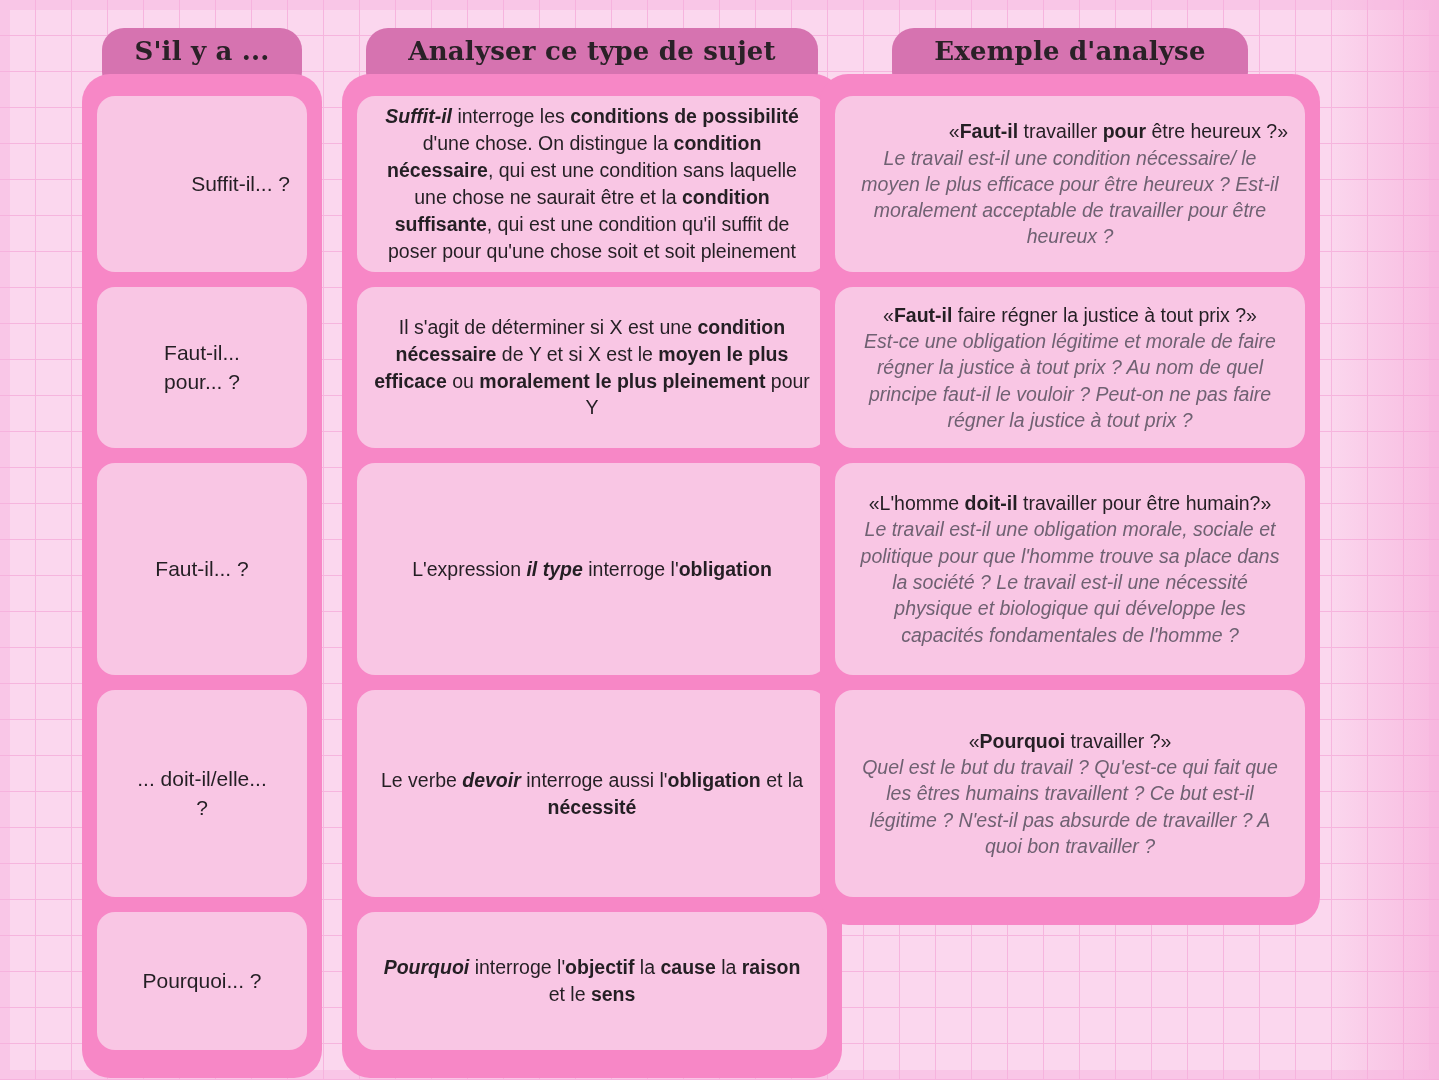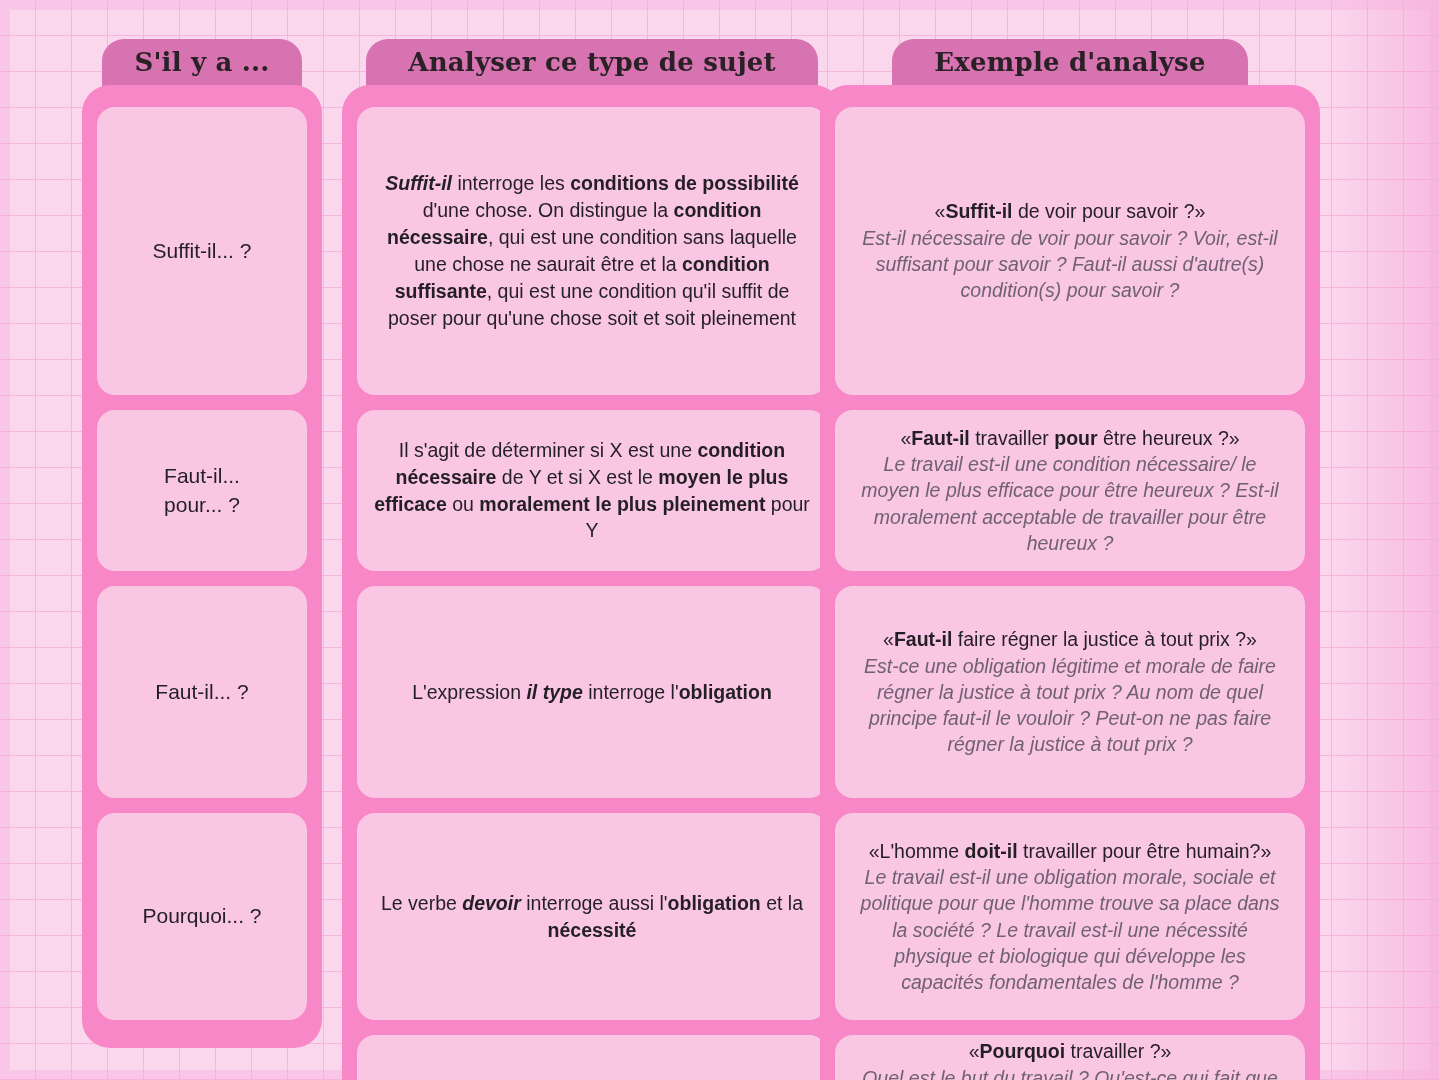--- a/index.html
+++ b/index.html
@@ -26,21 +26,21 @@
     box-shadow: inset 0 0 0 10px rgba(247,177,221,0.45);
   }
   .column{position:absolute;top:28px;}
   #col-condition{left:82px;width:240px;}
   #col-analysis{left:342px;width:500px;}
   #col-example{left:820px;width:500px;}
 
   .tab{
     position:relative;z-index:0;
     width:max-content;max-width:96%;
-    margin:11px auto -20px auto;
+    margin:0 auto -20px auto;
     background:var(--tab);
     border-radius:22px;
     padding:8px 42px 28px 42px;
     text-align:center;
     font-family:"DejaVu Serif", serif;
     font-weight:700;
     font-size:26px;
     letter-spacing:0.2px;
     color:#2a2127;
   }
@@ -54,21 +54,21 @@
     display:flex;flex-direction:column;gap:15px;
   }
   .cell{
     background:var(--cell);
     border-radius:18px;
     display:flex;flex-direction:column;
     align-items:center;justify-content:center;
     text-align:center;
     padding:10px 17px;
   }
-  .cells > .cell:nth-child(1){height:288px;}
+  .cells > .cell:nth-child(1){height:176px;align-items:flex-end;}
   .cells > .cell:nth-child(2){height:161px;}
   .cells > .cell:nth-child(3){height:212px;}
   .cells > .cell:nth-child(4){height:207px;}
   .cells > .cell:nth-child(5){height:138px;}
 
   .cond-label{
     font-size:21px;font-weight:400;color:var(--text_dark);
     line-height:1.35;white-space:pre-line;
   }
   .ana-text{
@@ -95,20 +95,24 @@
         <div class="cond-label">Suffit-il... ?</div>
       </div>
       <div class="cell">
         <div class="cond-label">Faut-il...
 pour... ?</div>
       </div>
       <div class="cell">
         <div class="cond-label">Faut-il... ?</div>
       </div>
       <div class="cell">
+        <div class="cond-label">... doit-il/elle...
+?</div>
+      </div>
+      <div class="cell">
         <div class="cond-label">Pourquoi... ?</div>
       </div>
     </div>
 </div>
 
 <div class="column" id="col-analysis">
   <div class="tab">
     <span>Analyser ce type de sujet</span>
   </div>
   <div class="cells">
@@ -129,24 +133,20 @@
       </div>
     </div>
 </div>
 
 <div class="column" id="col-example">
   <div class="tab">
     <span>Exemple d'analyse</span>
   </div>
   <div class="cells">
       <div class="cell">
-        <div class="quote"><span>«</span><span class="b">Suffit-il</span><span> de voir pour savoir ?»</span></div>
-        <div class="detail">Est-il nécessaire de voir pour savoir ? Voir, est-il suffisant pour savoir ? Faut-il aussi d'autre(s) condition(s) pour savoir ?</div>
-      </div>
-      <div class="cell">
         <div class="quote"><span>«</span><span class="b">Faut-il</span><span> travailler </span><span class="b">pour</span><span> être heureux ?»</span></div>
         <div class="detail">Le travail est-il une condition nécessaire/ le moyen le plus efficace pour être heureux ? Est-il moralement acceptable de travailler pour être heureux ?</div>
       </div>
       <div class="cell">
         <div class="quote"><span>«</span><span class="b">Faut-il</span><span> faire régner la justice à tout prix ?»</span></div>
         <div class="detail">Est-ce une obligation légitime et morale de faire régner la justice à tout prix ? Au nom de quel principe faut-il le vouloir ? Peut-on ne pas faire régner la justice à tout prix ?</div>
       </div>
       <div class="cell">
         <div class="quote"><span>«L'homme </span><span class="b">doit-il</span><span> travailler pour être humain?»</span></div>
         <div class="detail">Le travail est-il une obligation morale, sociale et politique pour que l'homme trouve sa place dans la société ? Le travail est-il une nécessité physique et biologique qui développe les capacités fondamentales de l'homme ?</div>

